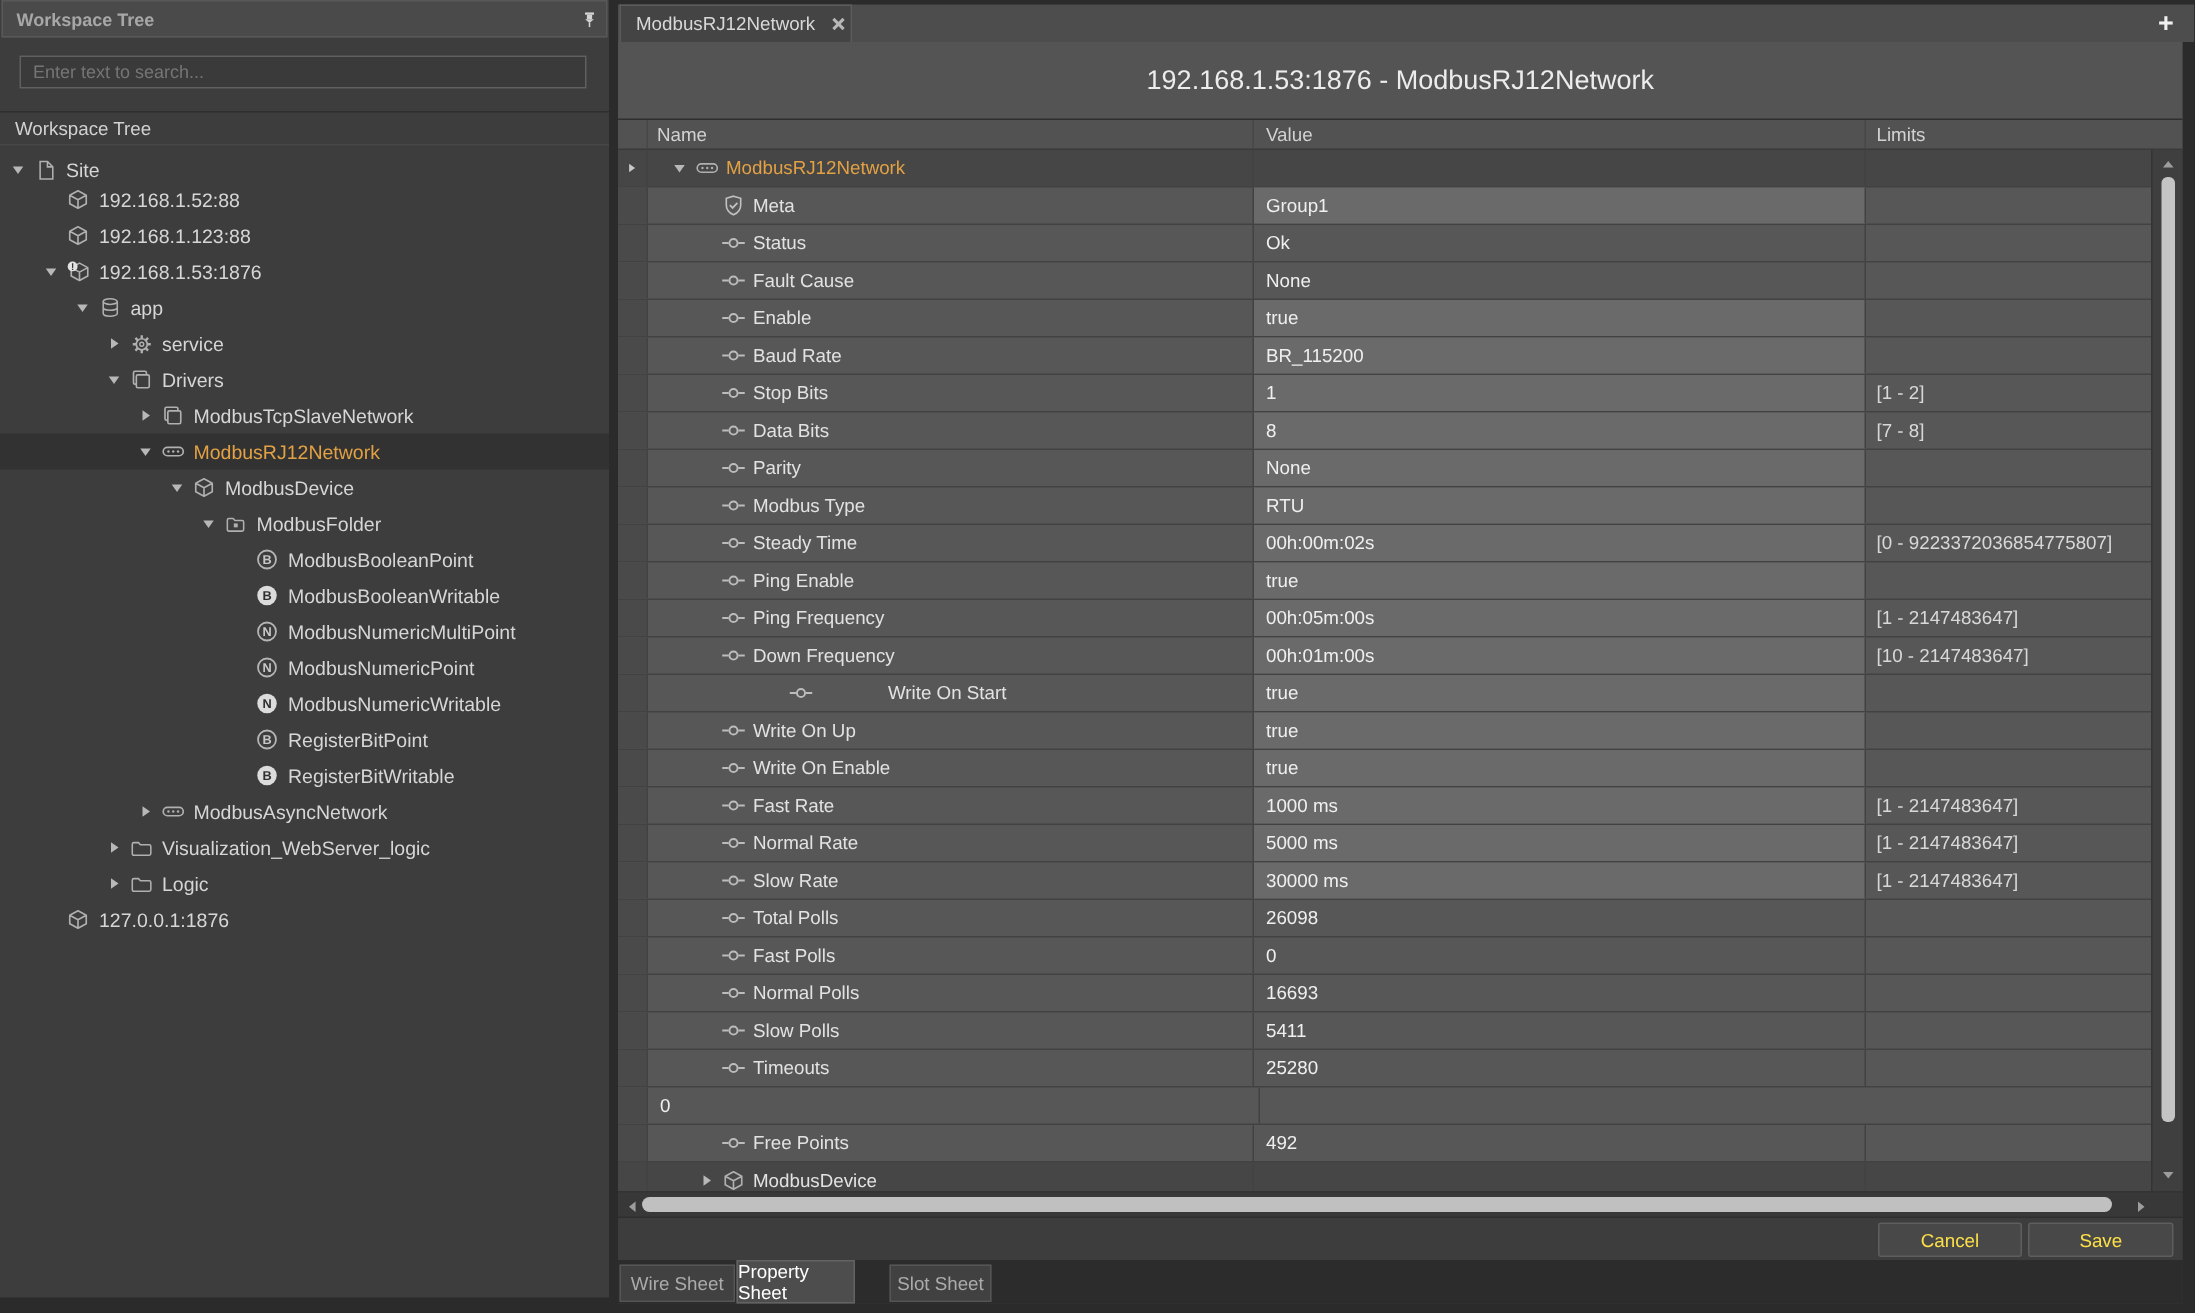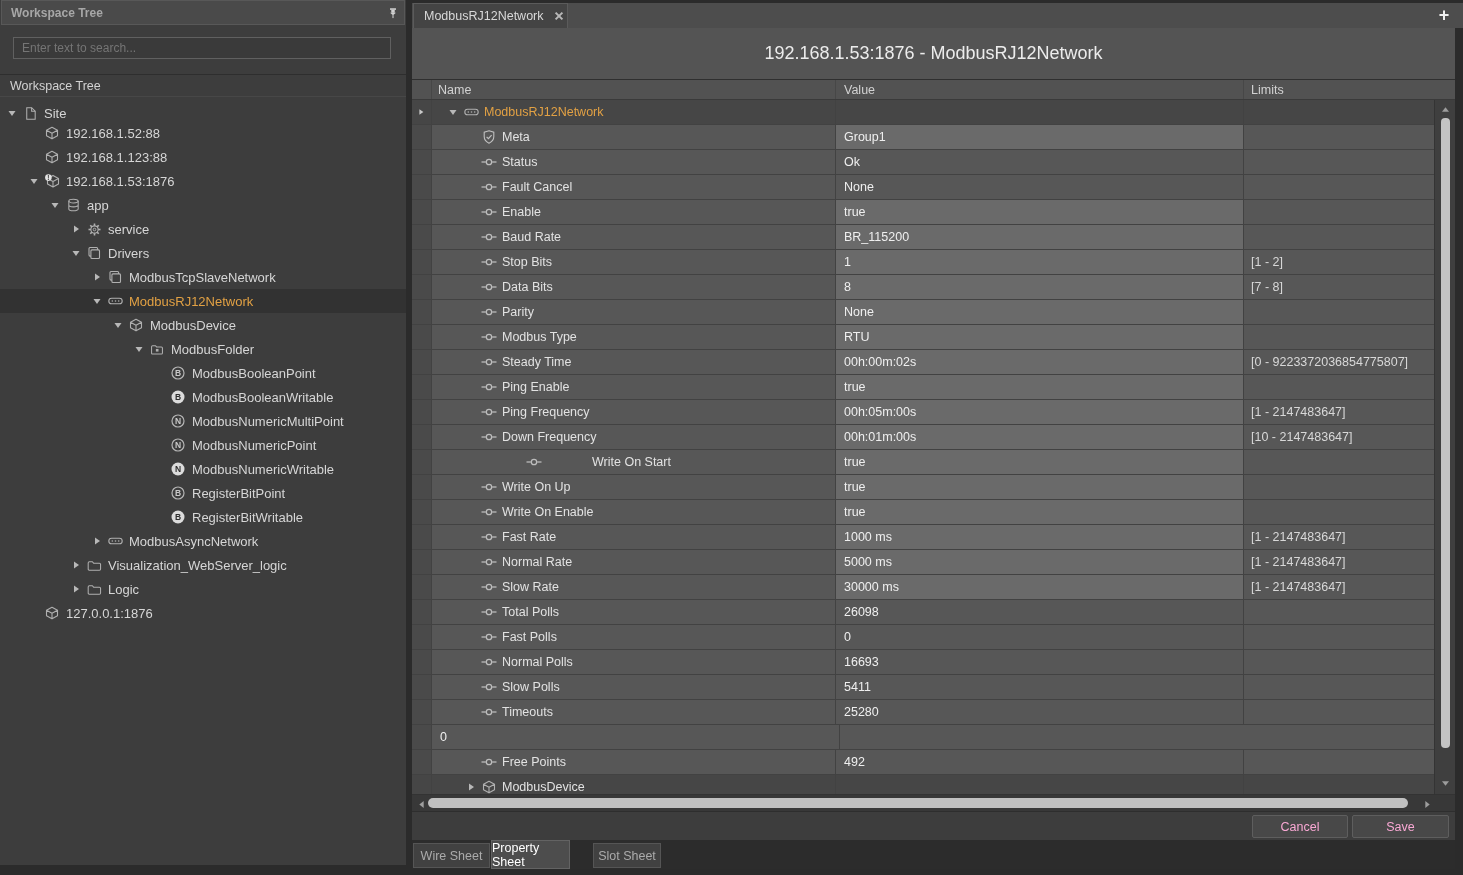--- a/index.html
+++ b/index.html
@@ -71,21 +71,21 @@
   
   .vscroll{left:1022px;top:72px;width:21px;height:694px;background:#3f3f3f;border-left:1px solid #343434;box-sizing:border-box;}
   .vthumb{position:absolute;left:6px;width:9px;top:18px;height:630px;background:#c4c4c4;border-radius:4px;cursor:pointer;}
   .sarrow{position:absolute;display:flex;align-items:center;justify-content:center;width:14px;height:10px;cursor:pointer;}
   .hscroll{left:0;top:766px;width:1043px;height:17px;background:#383838;border-top:1px solid #333;box-sizing:border-box;}
   .hthumb{position:absolute;left:16px;top:3px;width:980px;height:10px;background:#c0c0c0;border-radius:5px;cursor:pointer;}
 
   
   .btnbar{left:0;top:783px;right:0;height:29px;background:#3d3d3d;border-top:1px solid #2e2e2e;box-sizing:border-box;}
   .btn{position:absolute;top:3px;height:23px;background:#484848;border:1px solid #5e5e5e;border-radius:2px;
-       color:#f9a8d4;font-size:12.5px;display:flex;align-items:center;justify-content:center;cursor:pointer;
+       color:#fde047;font-size:12.5px;display:flex;align-items:center;justify-content:center;cursor:pointer;
        font-family:inherit;}
   .btn-cancel{right:107px;width:96px;}
   .btn-save{right:6px;width:97px;}
 
   
   .bottom-tabbar{left:0;top:812px;right:0;height:29px;background:#2c2c2c;}
   .btab{position:absolute;box-sizing:border-box;display:flex;align-items:center;justify-content:center;
         background:#414141;border:1px solid #555;color:#ababab;font-size:12.5px;cursor:pointer;}
   .btab-0{left:1px;top:3px;width:77px;height:25px;}
   .btab-1{left:79px;top:0;width:79px;height:29px;}
@@ -482,21 +482,21 @@
           <div class="c c-gutter"></div>
           <div class="c c-name" style="padding-left: 30px;">
             <span class="t-exp"></span>
             <span class="t-ico">
               <svg width="16" height="16" viewBox="0 0 16 16">
                 <line x1="0.5" y1="8" x2="4.8" y2="8" stroke="#bcbcbc" stroke-width="1.3"></line>
                 <circle cx="8" cy="8" r="2.7" fill="none" stroke="#bcbcbc" stroke-width="1.3"></circle>
                 <line x1="11.2" y1="8" x2="15.5" y2="8" stroke="#bcbcbc" stroke-width="1.3"></line>
               </svg>
             </span>
-            <span class="t-name-label">Fault Cancel</span>
+            <span class="t-name-label">Fault Cause</span>
           </div>
           <div class="c c-value">None</div>
           <div class="c c-limits"></div>
         </div>
         <div class="t-row" style="top: 100px;">
           <div class="c c-gutter"></div>
           <div class="c c-name" style="padding-left: 30px;">
             <span class="t-exp"></span>
             <span class="t-ico">
               <svg width="16" height="16" viewBox="0 0 16 16">

